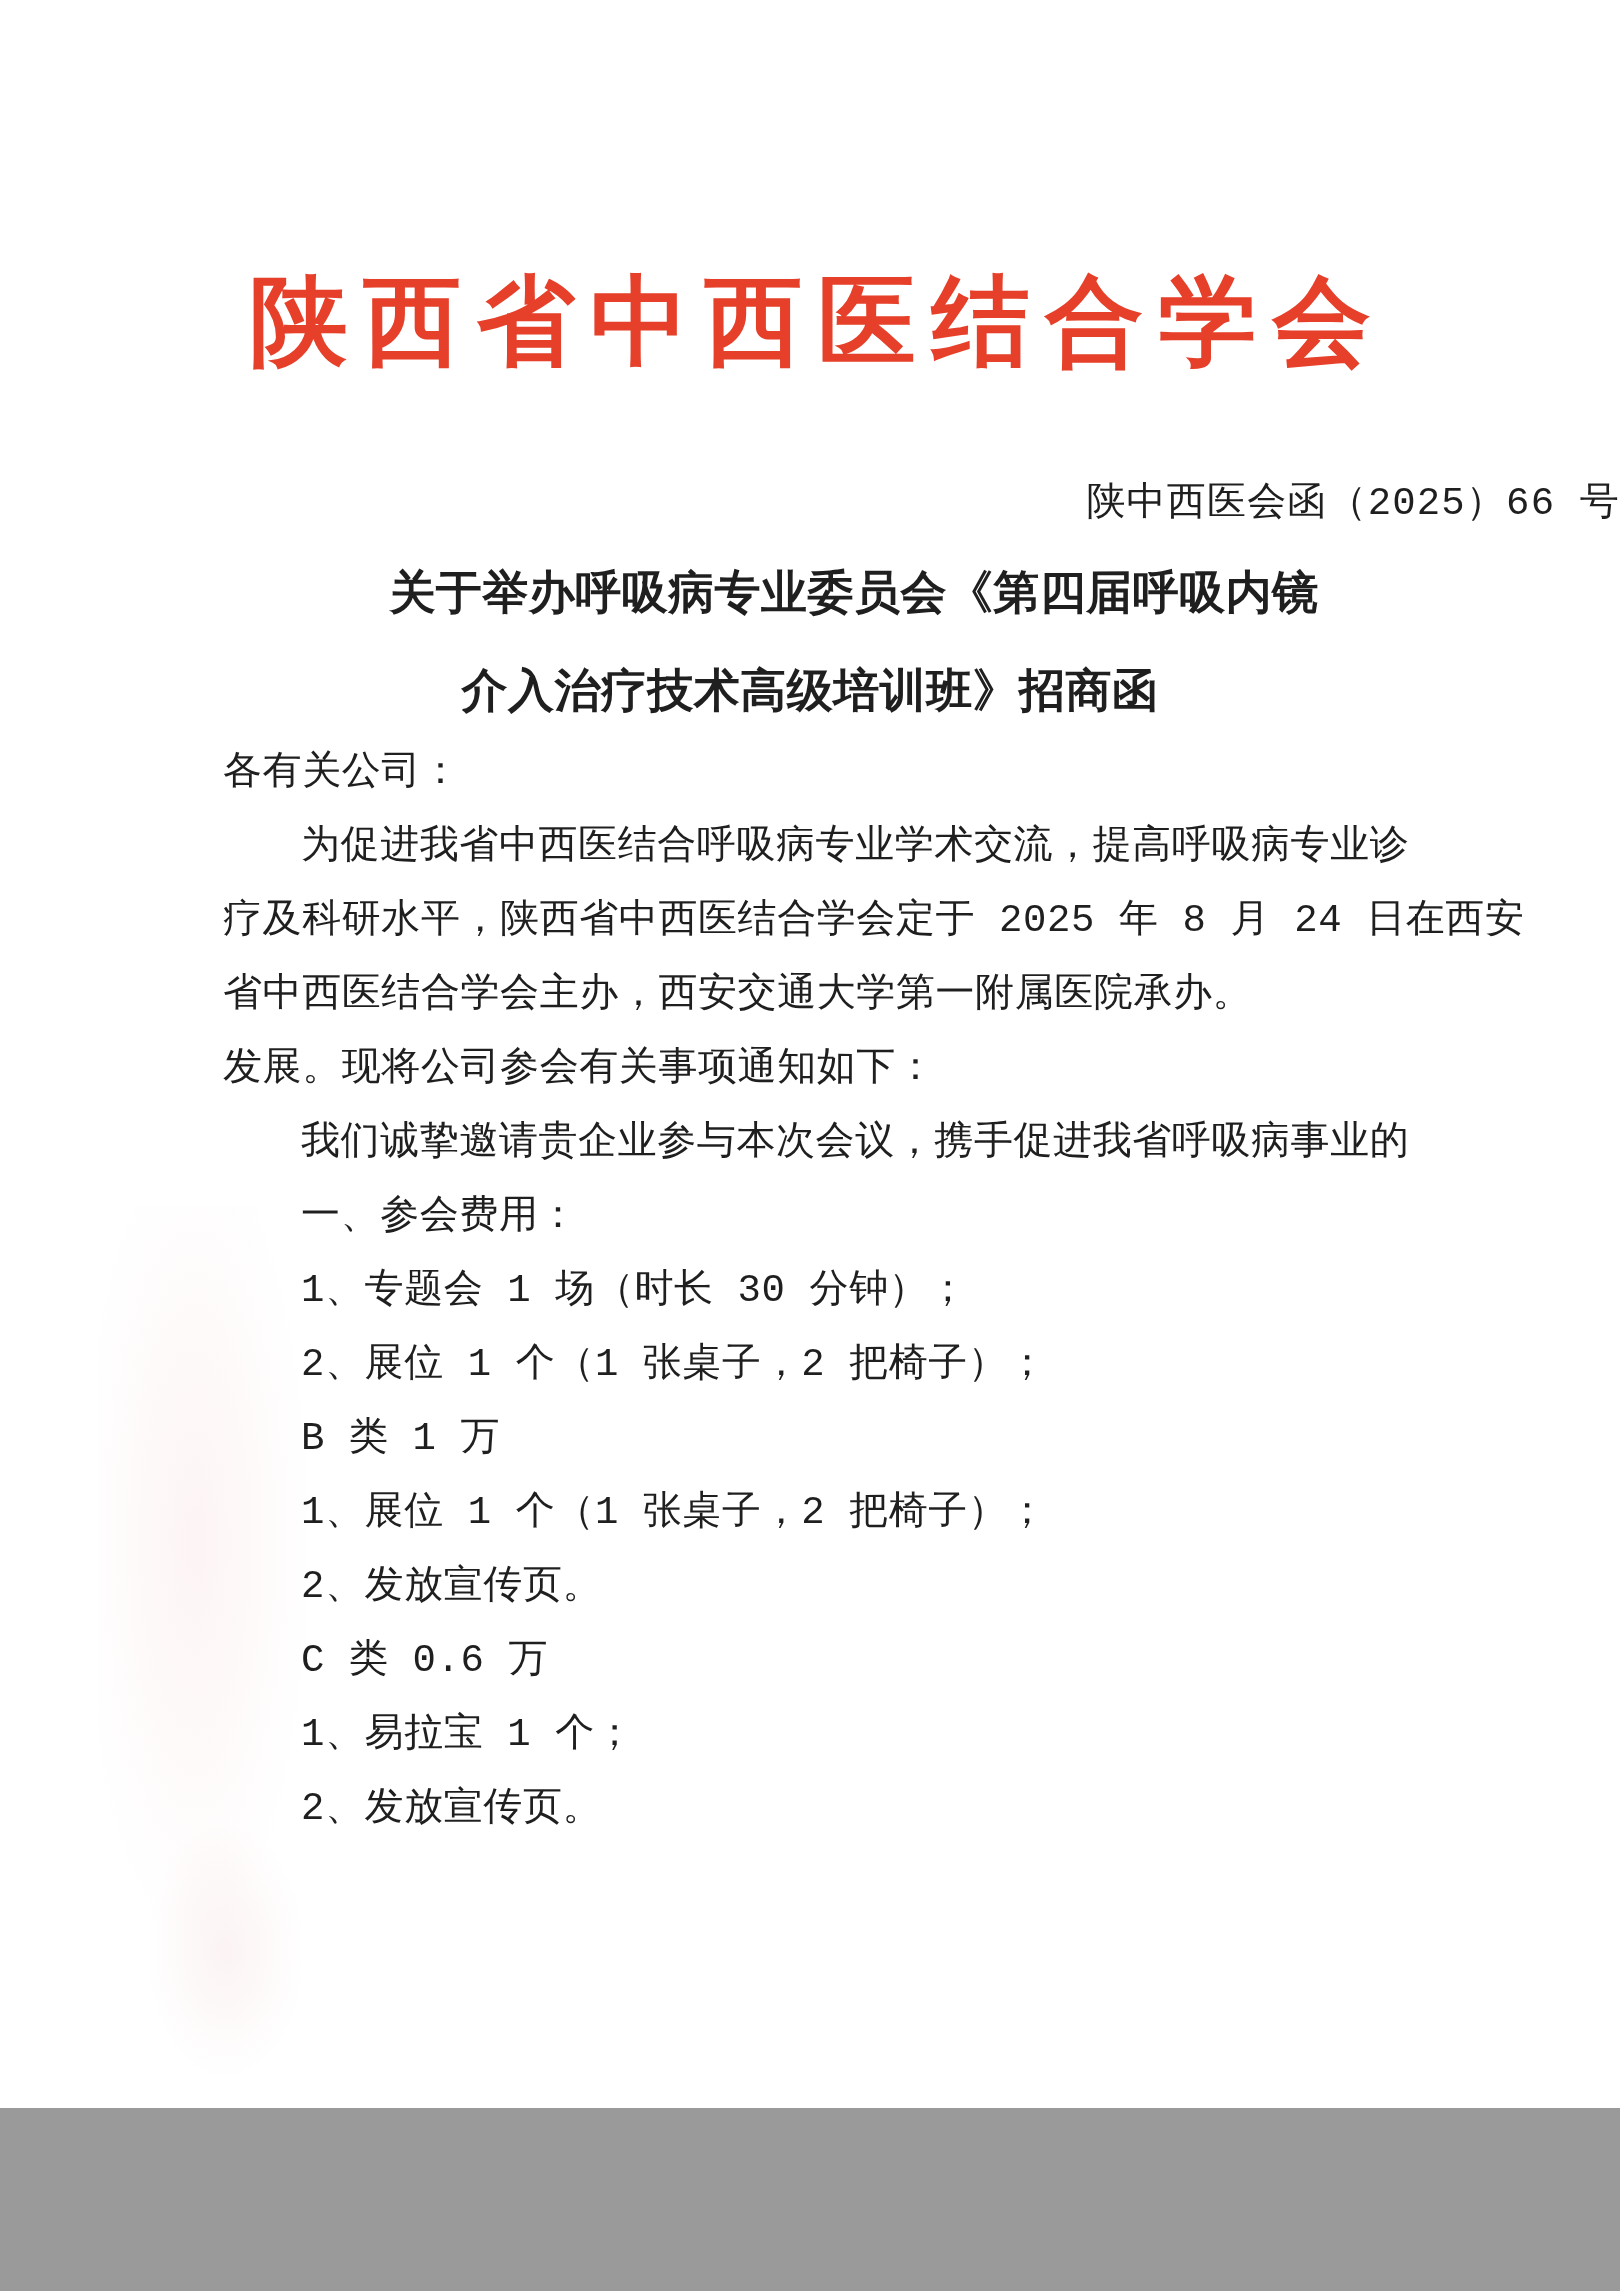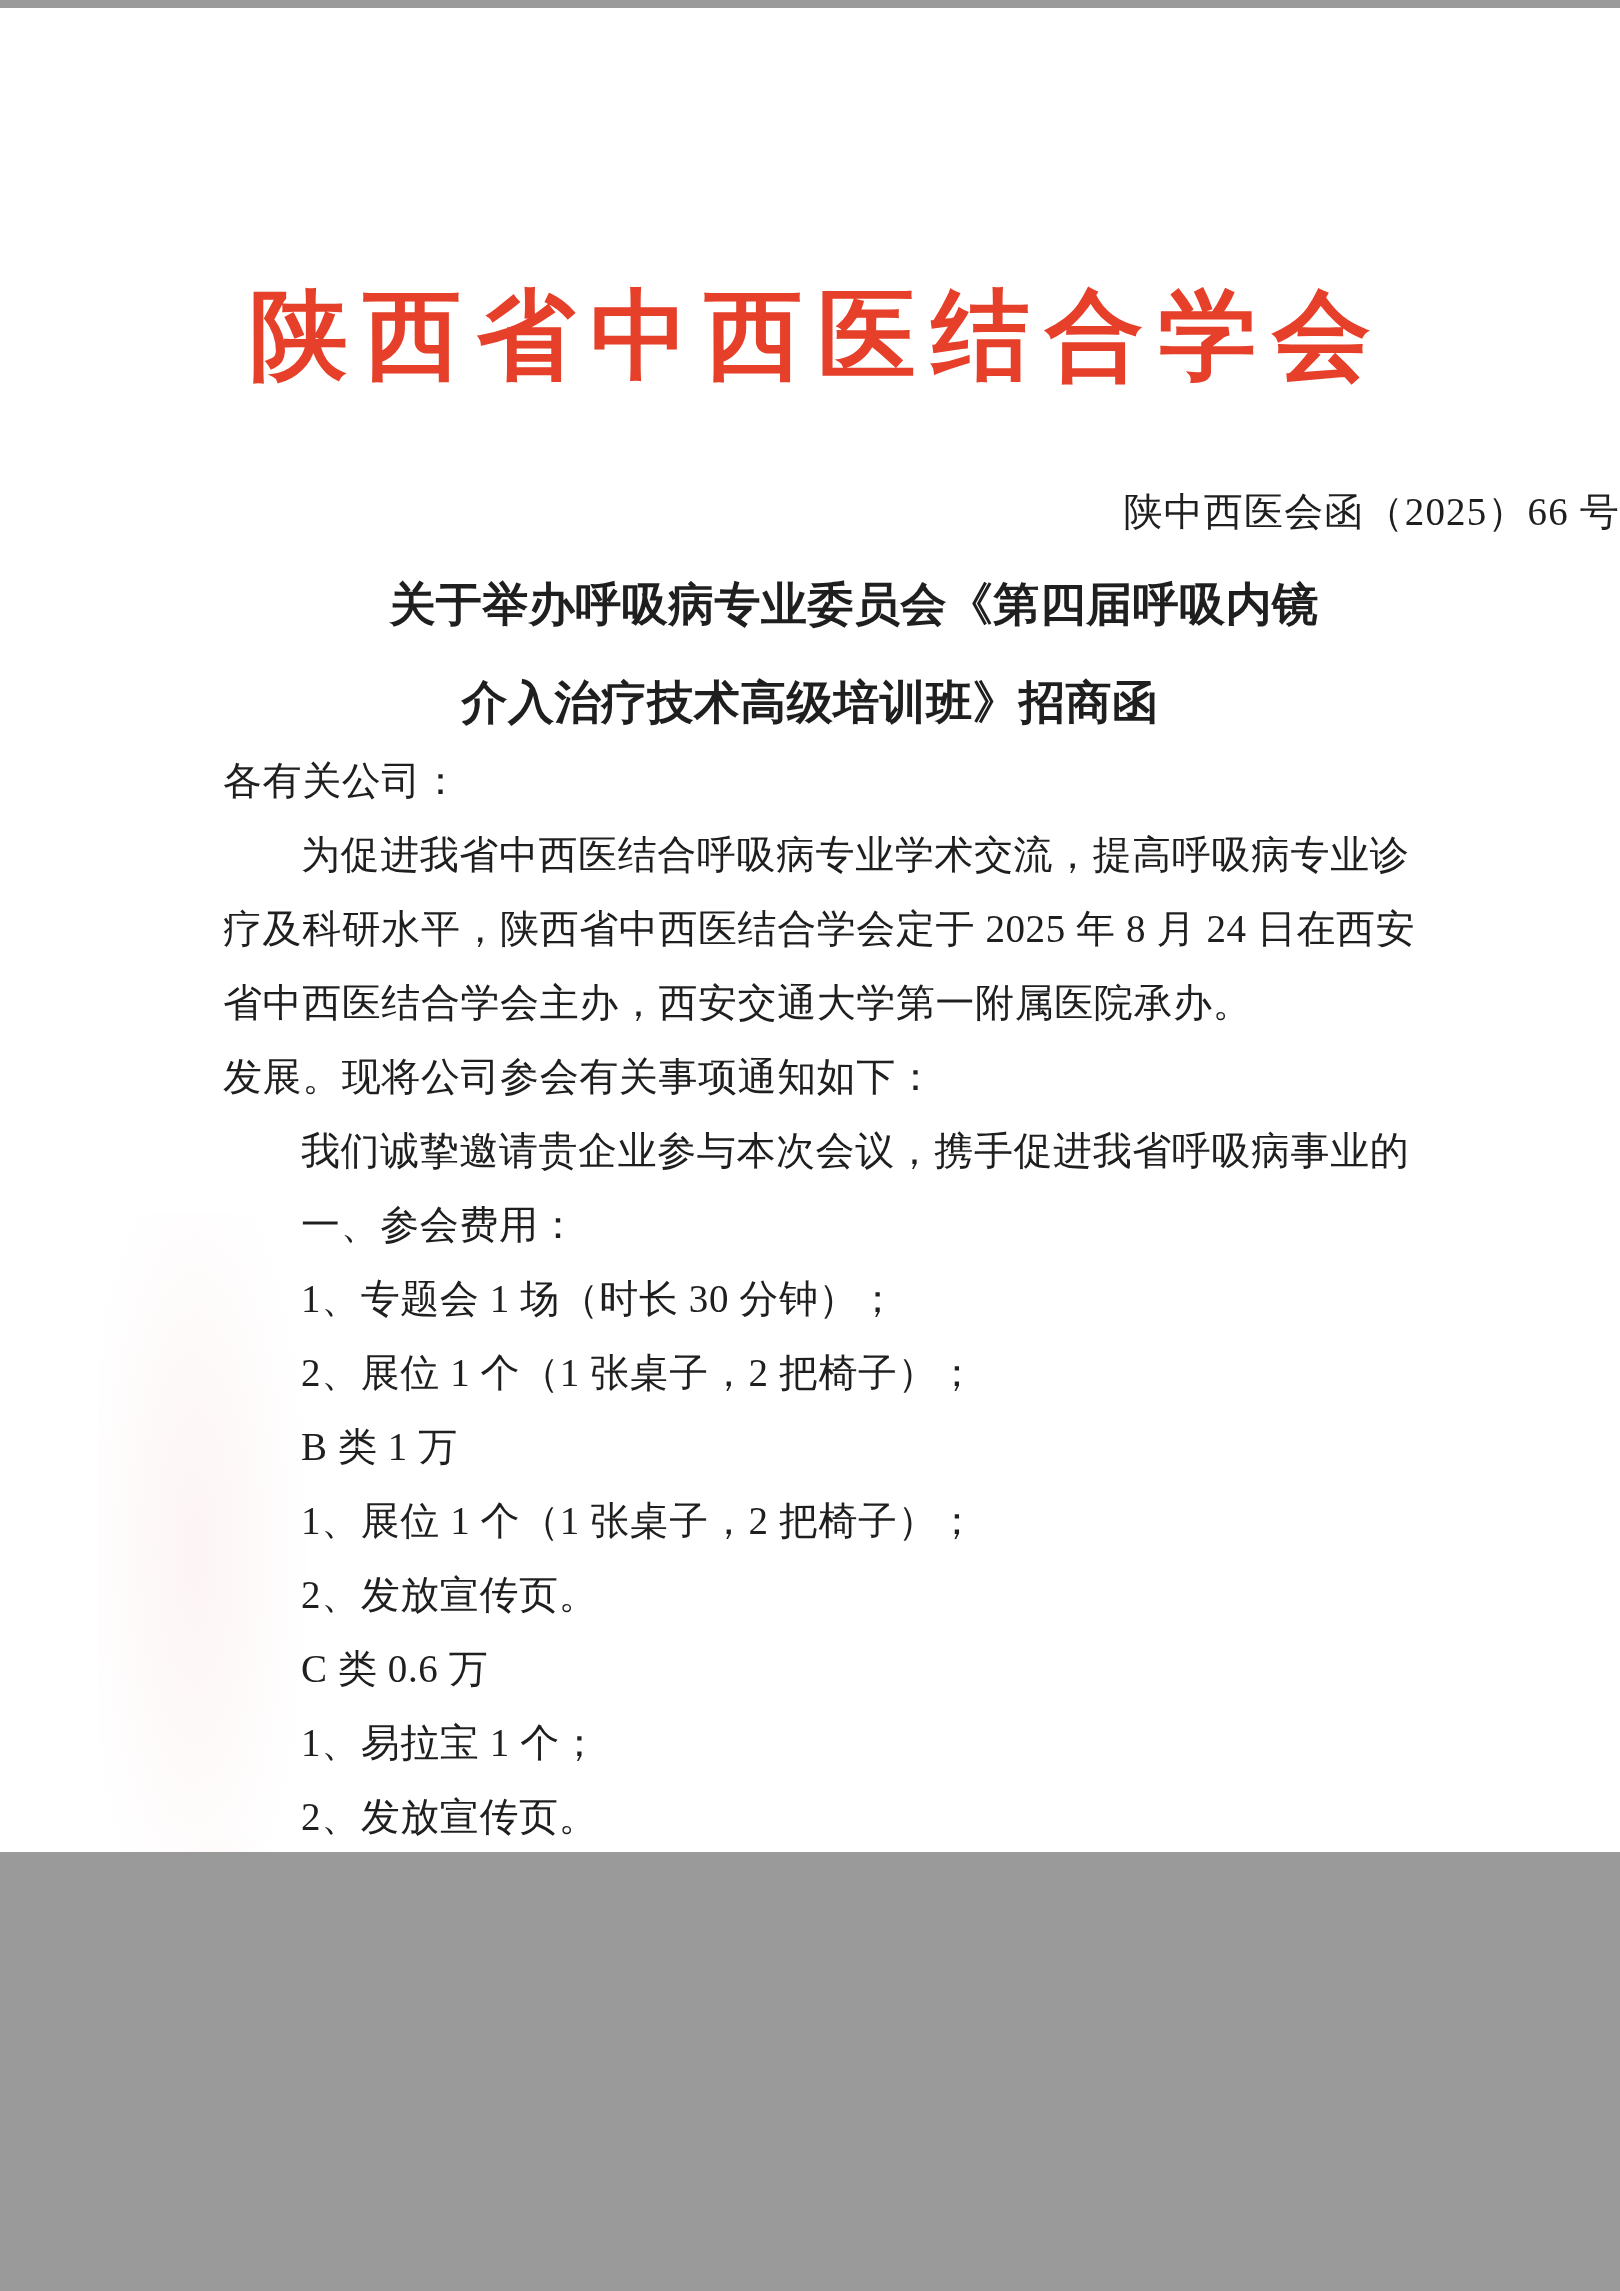--- a/index.html
+++ b/index.html
@@ -3,25 +3,25 @@
 <meta charset="utf-8">
 <style>
   html, body {
     margin: 0;
     padding: 0;
     background: #9a9a9a;
   }
   .page {
     position: relative;
     width: 1620px;
-    height: 1844px;
-    margin: 8px auto;
+    height: 2108px;
+    margin: 0 auto;
     background: var(--paper, #ffffff);
     overflow: hidden;
-    font-family: Liberation Serif, serif;
+    font-family: Liberation Mono, monospace;
     color: var(--ink, #1f1f1f);
   }
   
   .smudge {
     position: absolute;
     pointer-events: none;
   }
   .smudge.s1 {
     left: 98px; top: 1206px; width: 216px; height: 745px;
     background: radial-gradient(ellipse at 45% 45%, rgba(226,120,115,0.08), rgba(226,120,115,0.0) 70%);

